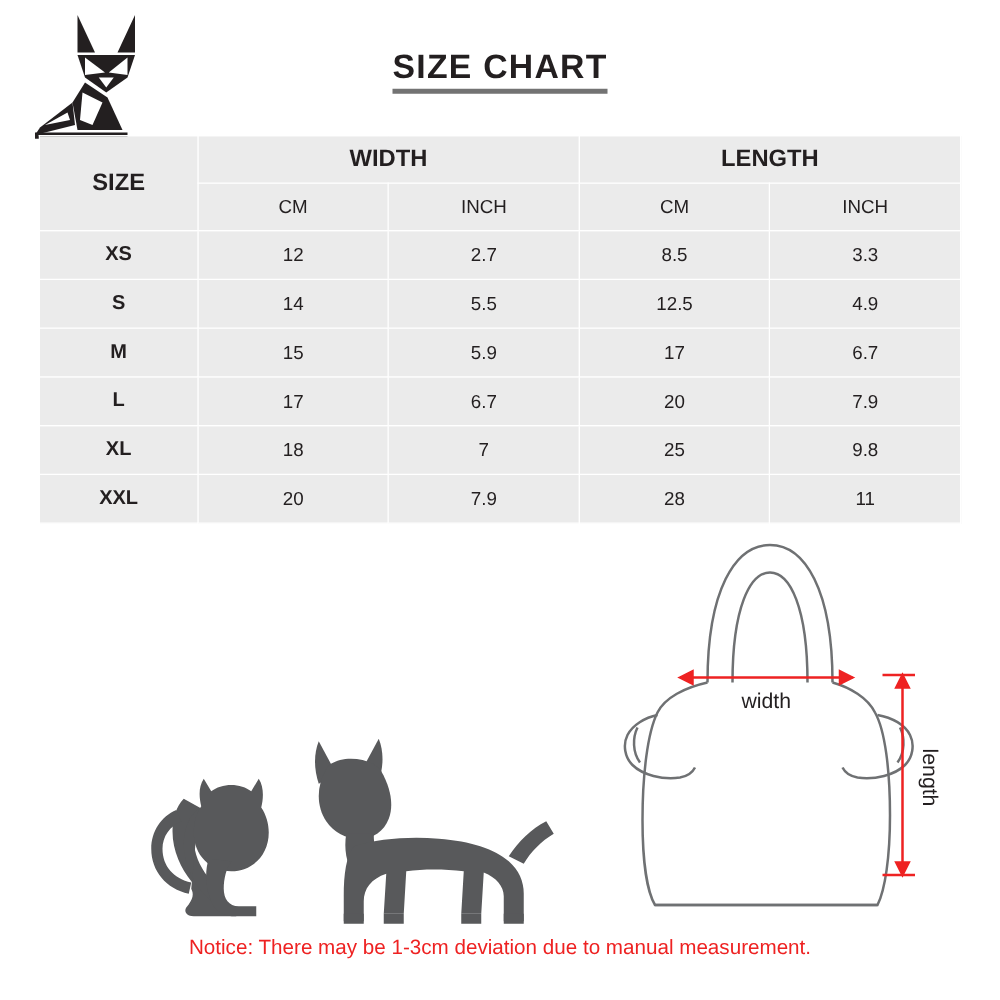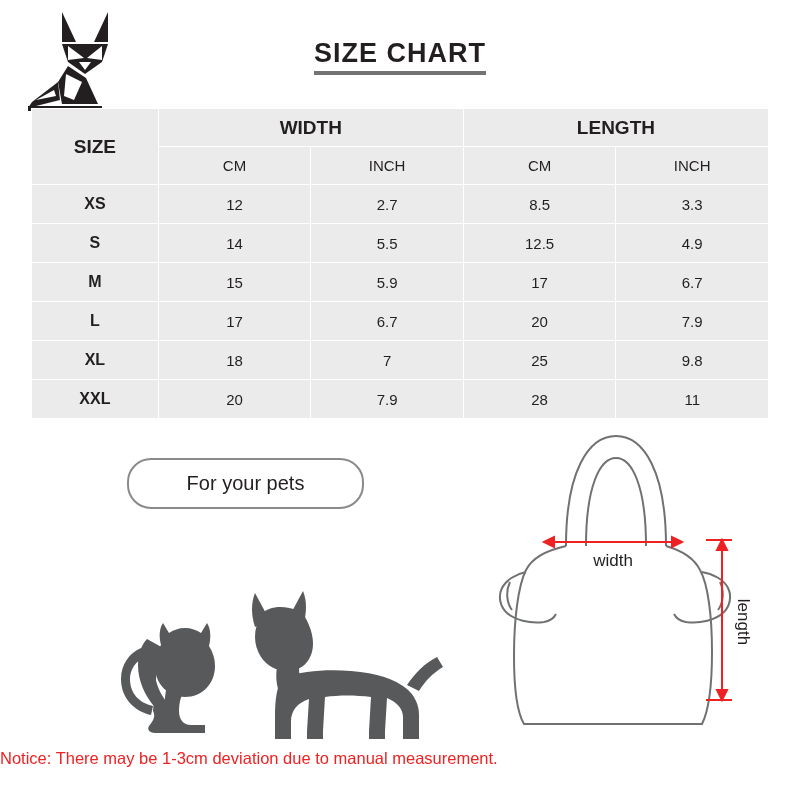--- a/index.html
+++ b/index.html
@@ -122,20 +122,21 @@
     top: 0px;
     width: 290px;
     height: 320px;
   }
 
   .notice {
     position: absolute;
     left: 0;
     top: 325px;
     width: 800px;
+    text-align: center;
     font-size: 16.5px;
     color: #ee2222;
   }
 </style>
 </head>
 <body>
 
 <div class="logo">
   <svg viewBox="0 0 110 105" width="110" height="105" aria-hidden="true">
     <g fill="#231f20">
@@ -227,23 +228,20 @@
         <td>7.9</td>
         <td>28</td>
         <td>11</td>
       </tr>
     </tbody>
   </table>
 </div>
 
 <div class="bottom">
 
-  <div class="pill">
-    <span>For your pets</span>
-  </div>
 
   <div class="pets-svg">
     <svg viewBox="0 0 400 235" width="400" height="235" aria-hidden="true">
       <g fill="#58595b">
 
         <g>
           <path d="M92,120 C86,126 83,136 83,146 C83,162 90,176 98,186
                    C104,193 108,198 108,205 L108,212 L120,212 L120,202
                    C120,194 116,188 111,182 C105,174 100,164 100,152
                    C100,142 104,134 110,130 Z"></path>

